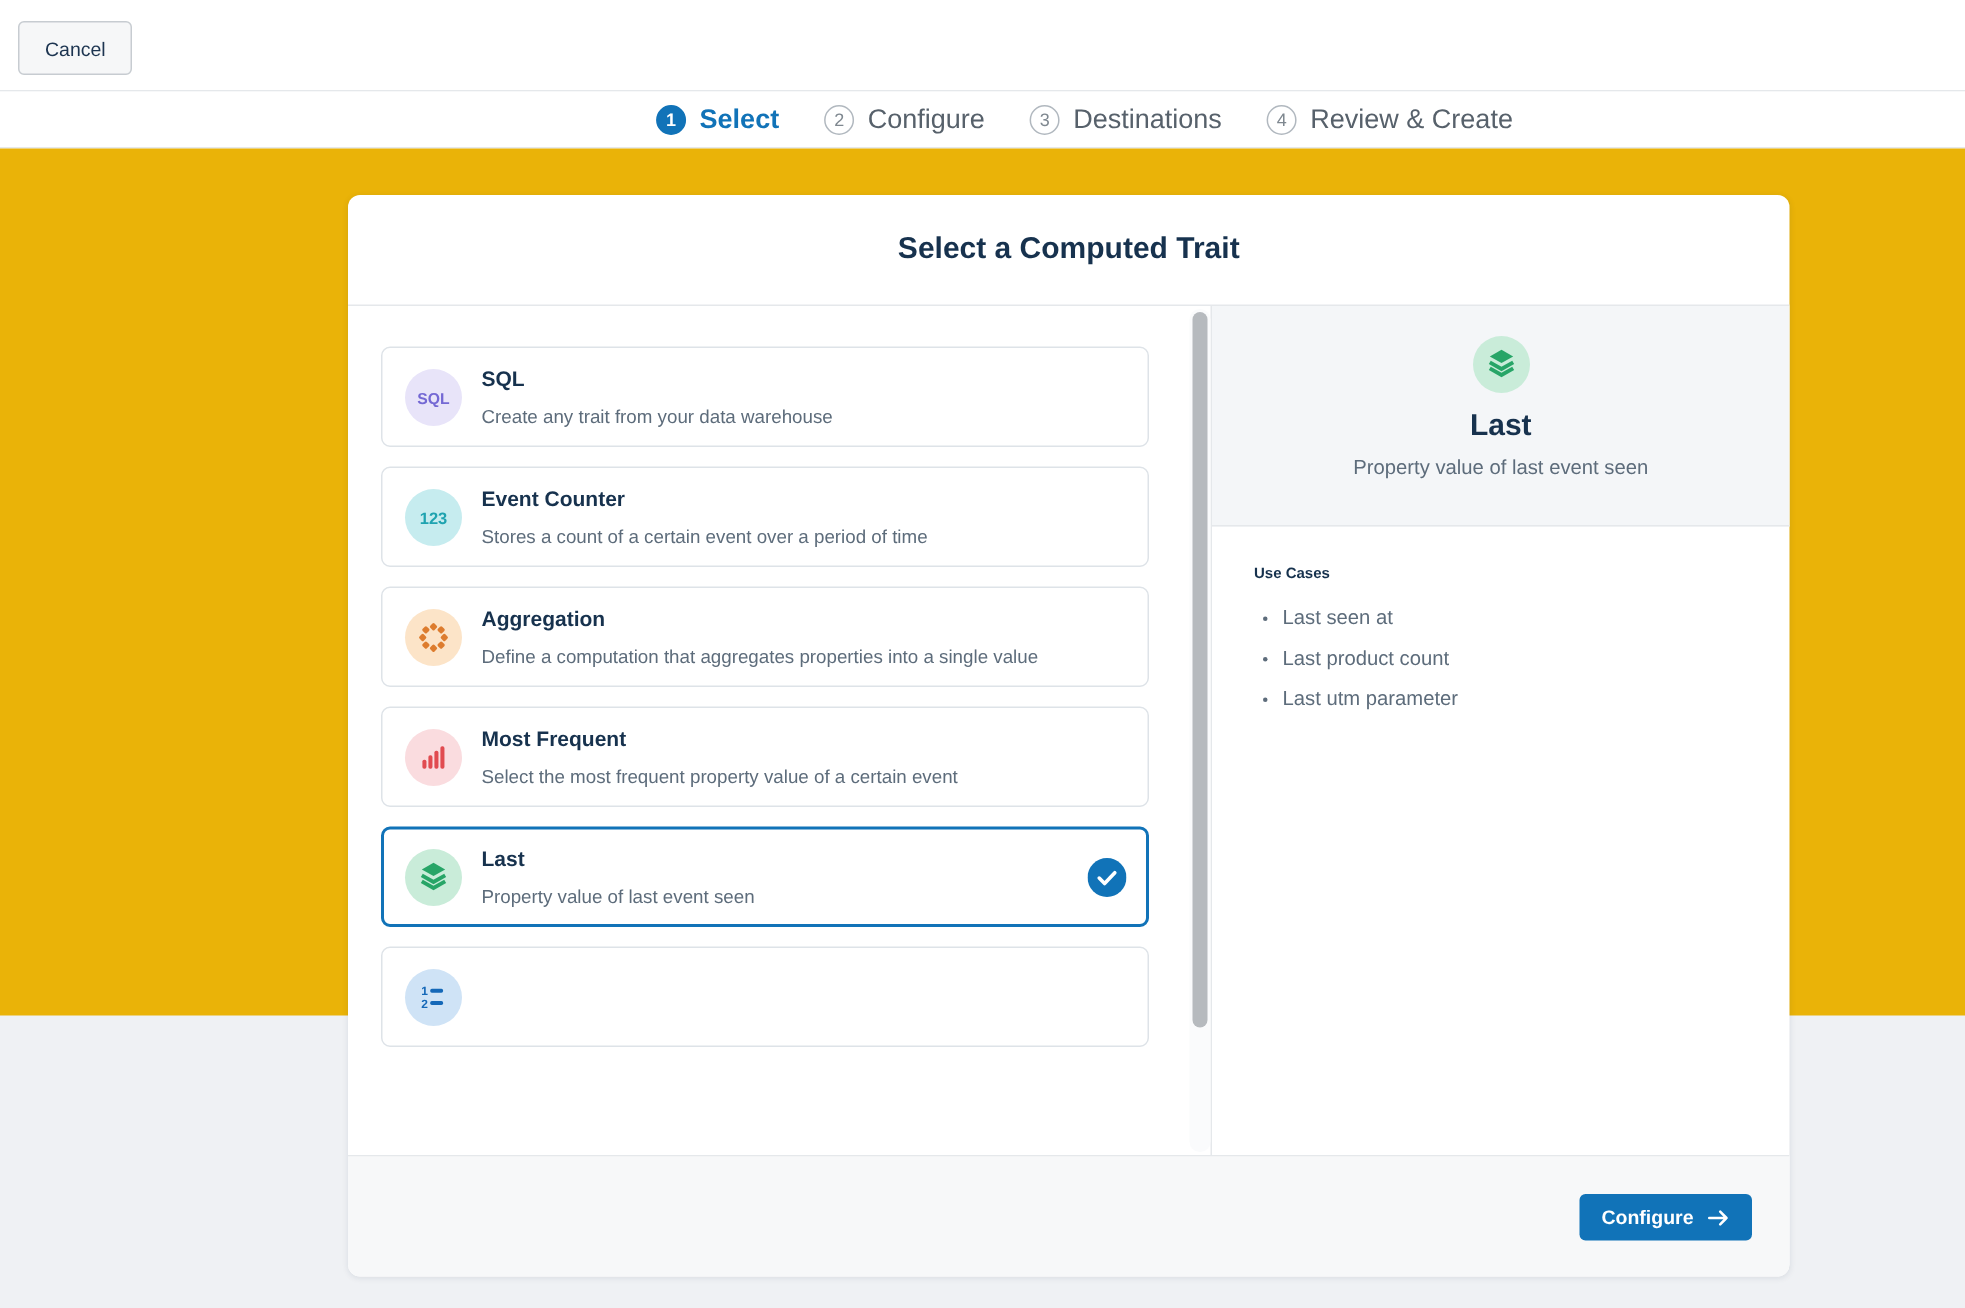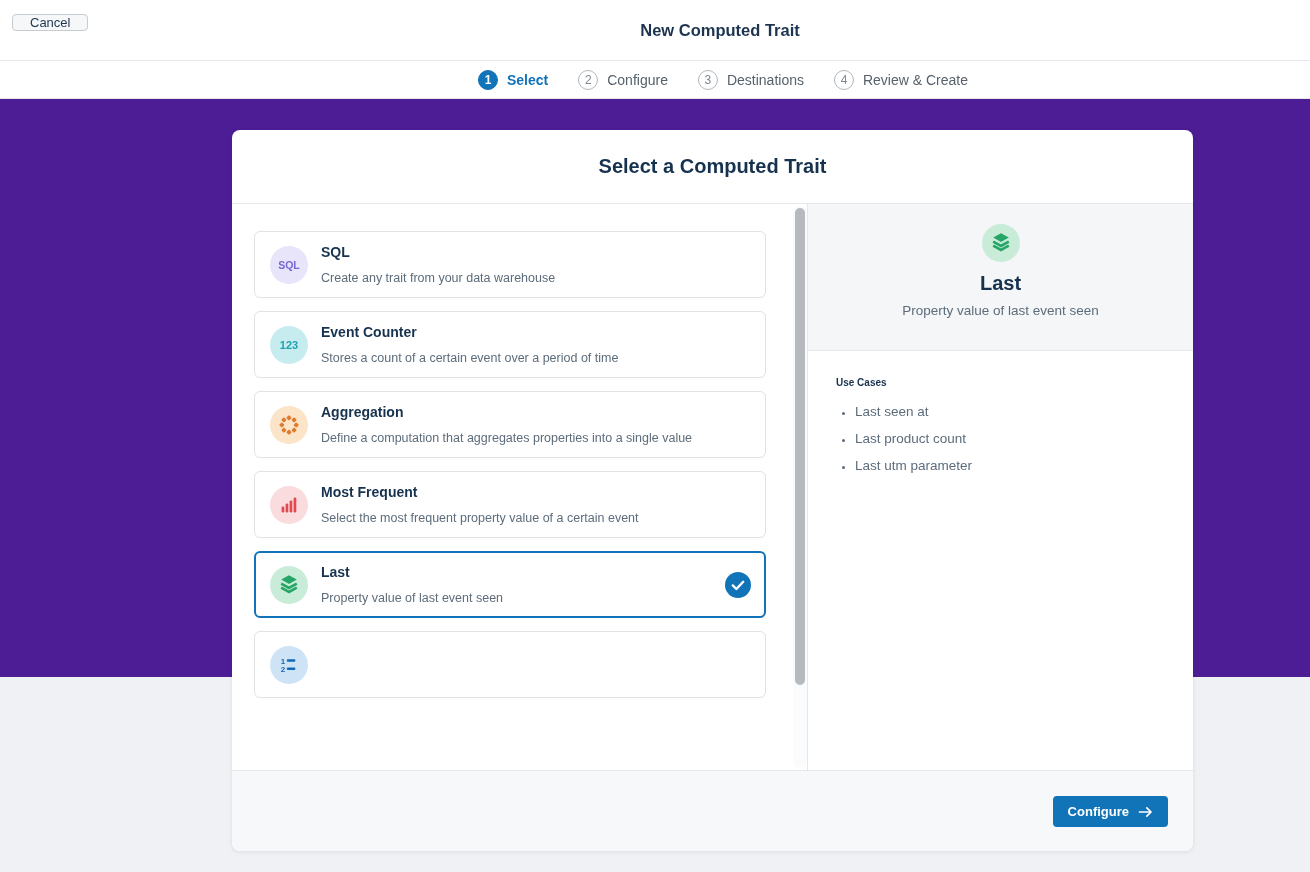--- a/index.html
+++ b/index.html
@@ -4,42 +4,42 @@
 <style>
   html,body{margin:0;padding:0;}
   body{
     width:1310px;height:872px;overflow:hidden;background:#eff1f4;
     font-family:"Liberation Sans",sans-serif;
     -webkit-font-smoothing:antialiased;
   }
   
   .topbar{height:61px;box-sizing:border-box;background:#fff;border-bottom:1px solid #e5e8eb;position:relative;}
   .cancel-btn{
-    position:absolute;left:12px;top:14px;height:17px;padding:0 17px;
+    position:absolute;left:12px;top:14px;height:36px;padding:0 17px;
     background:#f6f7f8;border:1px solid #c7ccd1;border-radius:4px;
     font-family:inherit;font-size:13px;color:#1c3450;cursor:pointer;
   }
   .topbar-title{
     position:absolute;left:720px;top:0;transform:translateX(-50%);
     line-height:60px;font-size:16.5px;font-weight:600;color:#1c3450;white-space:nowrap;
   }
   
   .stepbar{height:38px;box-sizing:border-box;background:#fff;border-bottom:1px solid #e5e8eb;position:relative;}
   .steps{position:absolute;left:723px;top:0;transform:translateX(-50%);height:37px;display:flex;align-items:center;gap:30px;}
   .step{display:flex;align-items:center;gap:9px;cursor:pointer;white-space:nowrap;}
   .step-circle{
     width:20px;height:20px;border-radius:50%;box-sizing:border-box;
     display:flex;align-items:center;justify-content:center;font-size:12px;
     border:1px solid #b1b8bf;color:#7f8890;background:#fff;
   }
-  .step-label{font-size:14px;color:#57616b;}
+  .step-label{font-size:18px;color:#57616b;}
   .step.active .step-circle{background:#1173b8;border-color:#1173b8;color:#fff;font-weight:600;}
   .step.active .step-label{color:#1173b8;font-weight:600;}
   
-  .page{position:relative;height:578px;background:#4c1d95;}
+  .page{position:relative;height:578px;background:#eab308;}
   .card{
     position:absolute;left:232px;top:31px;width:961px;height:721px;
     background:#fff;border-radius:8px;box-shadow:0 1px 4px rgba(16,42,67,.10);
     display:flex;flex-direction:column;
   }
   .card-header{
     height:74px;box-sizing:border-box;border-bottom:1px solid #e5e8eb;flex:none;
     display:flex;align-items:center;justify-content:center;
     font-size:20px;font-weight:600;color:#17324e;
   }
@@ -87,21 +87,20 @@
     background:#1173b8;border:none;border-radius:4px;cursor:pointer;
     display:flex;align-items:center;gap:9px;
     font-family:inherit;font-size:13px;font-weight:600;color:#fff;
   }
 </style>
 </head>
 <body>
 
 <div class="topbar">
   <button class="cancel-btn">Cancel</button>
-  <div class="topbar-title">New Computed Trait</div>
 </div>
 
 <div class="stepbar">
   <div class="steps" id="steps">
       <div class="step active">
         <span class="step-circle">1</span>
         <span class="step-label">Select</span>
       </div>
       <div class="step">
         <span class="step-circle">2</span>

